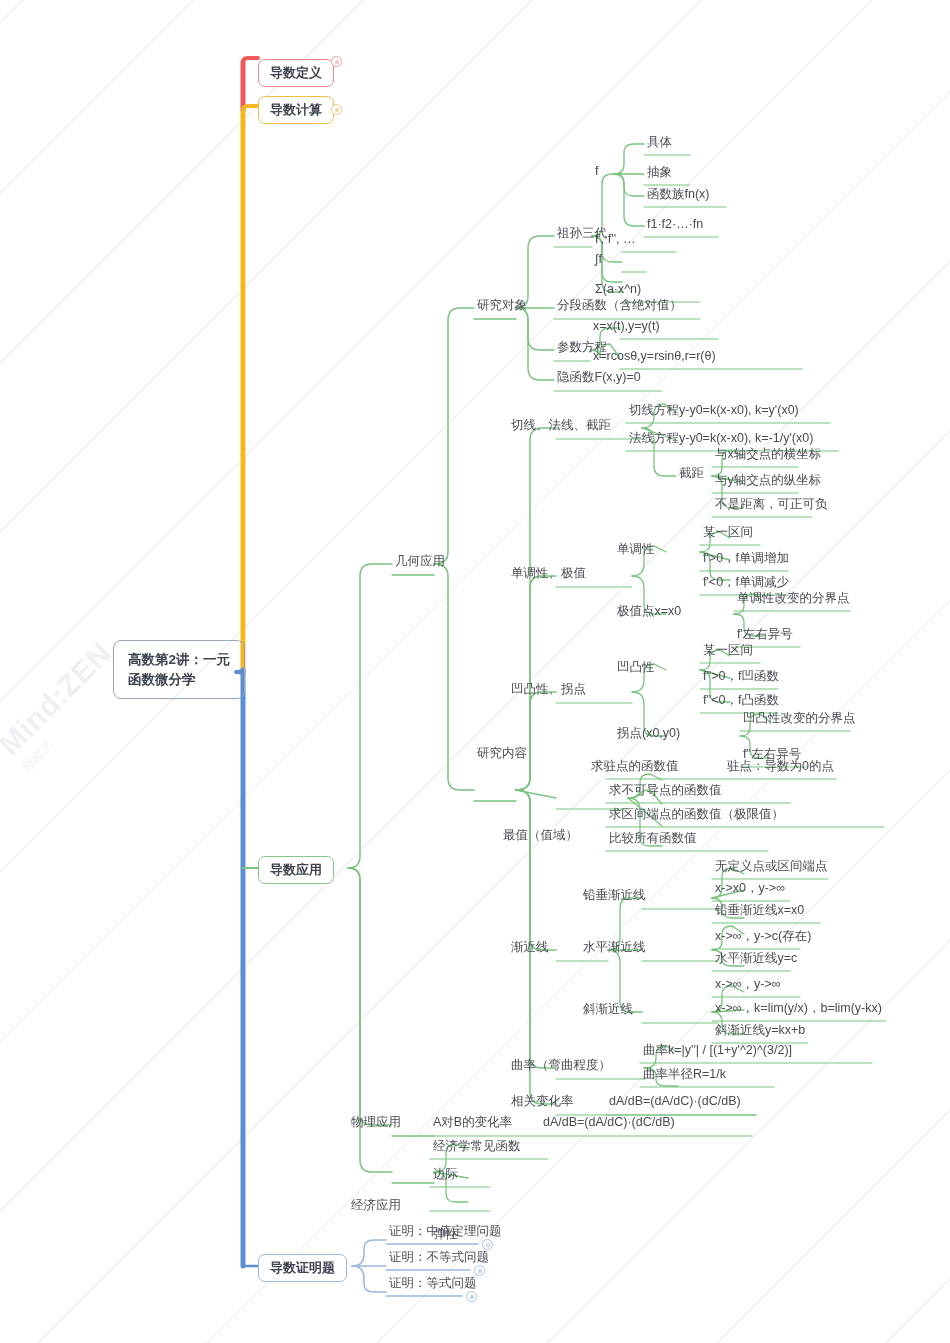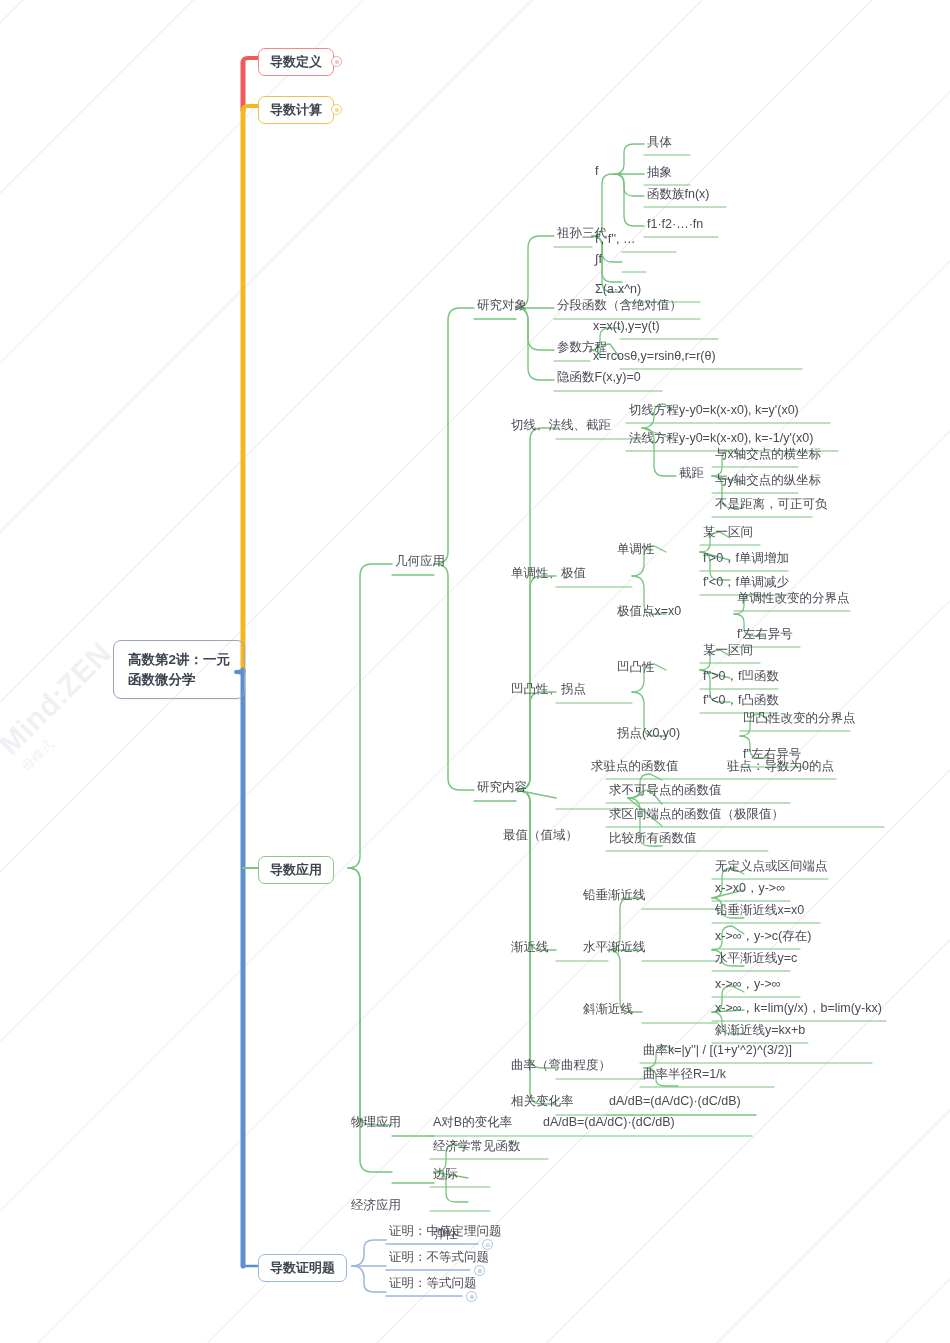--- a/index.html
+++ b/index.html
@@ -46,21 +46,21 @@
     border-radius: 7px; background: #fff;
     padding: 5px 11px; font-weight: 700; font-size: 13px;
     color: #3e4450; text-align: center;
   }
   .node.root {
     border: 1.4px solid #9aa7bb; border-radius: 8px;
     padding: 9px 14px; font-size: 13.5px; font-weight: 700;
     color: #3d4450; line-height: 1.45; white-space: pre-line;
     box-shadow: 0 1px 2px rgba(0,0,0,.05);
   }
-  .node.b-red    { border: 1.4px solid #f08a8a; }
+  .node.b-red    { border: 1.4px solid #f08a8a; margin-top: 11px; }
   .node.b-orange { border: 1.4px solid #f0c04a; }
   .node.b-green  { border: 1.3px solid #86c98a; }
   .node.b-blue   { border: 1.4px solid #9ab7dd; }
 
   
   .badge {
     position: absolute; z-index: 3;
     width: 11px; height: 11px; border-radius: 50%;
     background: #fff; display: flex; align-items: center;
     justify-content: center; font-size: 7px; line-height: 1;
@@ -372,21 +372,21 @@
   <div class="node plain" style="left:644px; top:186px;">函数族fn(x)</div>
   <div class="node plain" style="left:644px; top:216px;">f1·f2·…·fn</div>
 
   <div class="node plain" style="left:592px; top:231px;text-align:center;">f', f'', …</div>
   <div class="node plain" style="left:592px; top:251px;">∫f</div>
   <div class="node plain" style="left:592px; top:281px;">Σ(a·x^n)</div>
 
   <div class="node plain" style="left:590px; top:318px;">x=x(t),y=y(t)</div>
   <div class="node plain" style="left:590px; top:348px;">x=rcosθ,y=rsinθ,r=r(θ)</div>
 
-  <div class="node plain" style="left:474px; top:779px;">研究内容</div>
+  <div class="node plain" style="left:474px; top:745px;">研究内容</div>
 
   <div class="node plain" style="left:508px; top:417px;">切线、法线、截距</div>
   <div class="node plain" style="left:626px; top:402px;">切线方程y-y0=k(x-x0), k=y'(x0)</div>
   <div class="node plain" style="left:626px; top:430px;">法线方程y-y0=k(x-x0), k=-1/y'(x0)</div>
   <div class="node plain" style="left:676px; top:465px;">截距</div>
   <div class="node plain" style="left:712px; top:446px;">与x轴交点的横坐标</div>
   <div class="node plain" style="left:712px; top:472px;">与y轴交点的纵坐标</div>
   <div class="node plain" style="left:712px; top:496px;">不是距离，可正可负</div>
 
   <div class="node plain" style="left:508px; top:565px;">单调性、极值</div>

